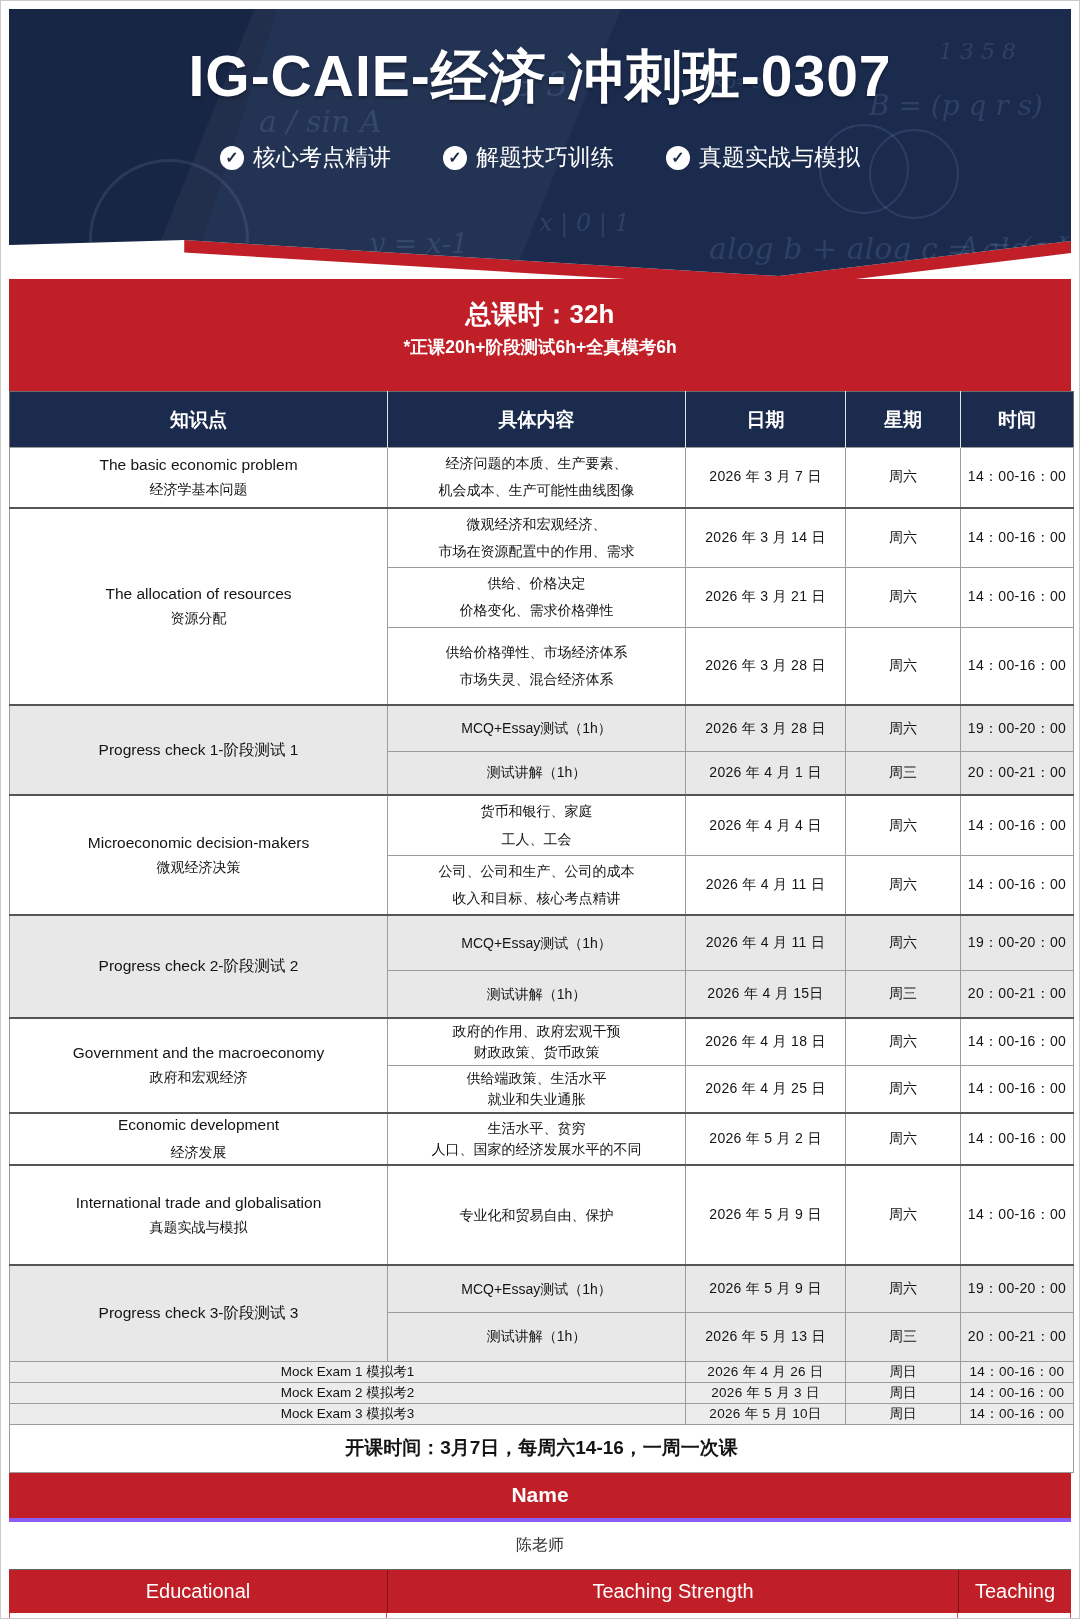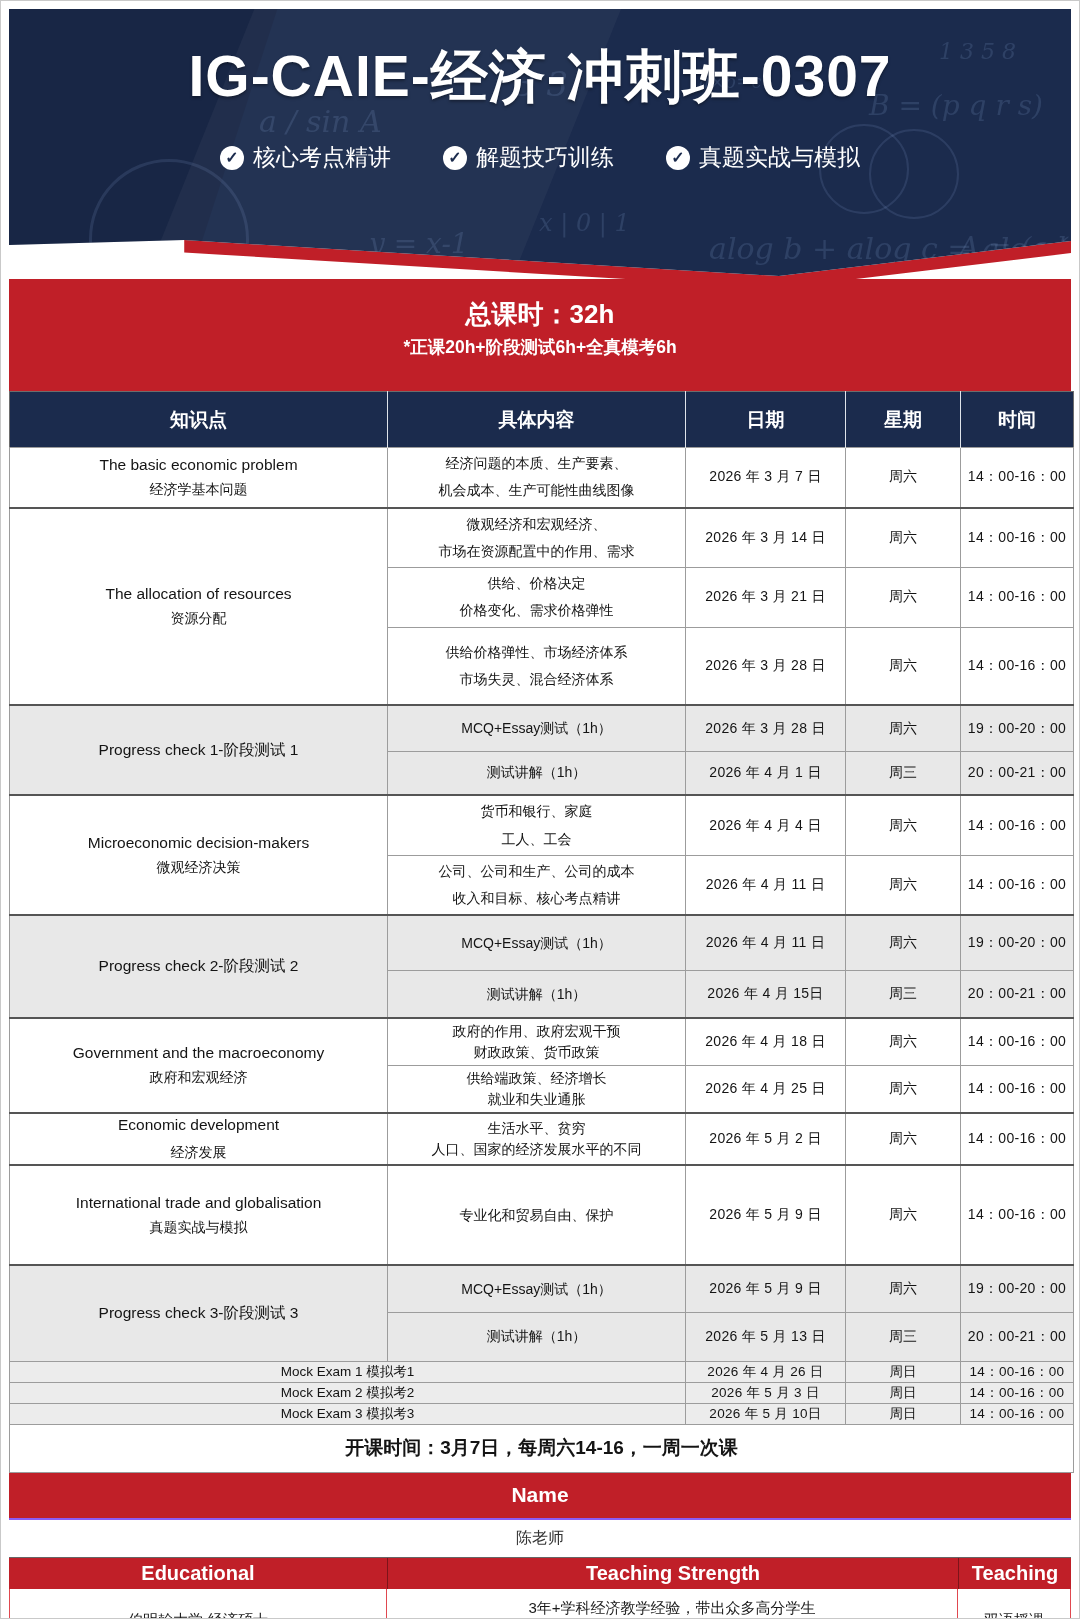--- a/index.html
+++ b/index.html
@@ -93,27 +93,27 @@
   .h46 { height:46px; } .h44 { height:44px; } .h58 { height:58px; } .h48 { height:48px; }
   .h47 { height:47px; } .h42 { height:42px; } .h43 { height:43px; } .h100 { height:100px; }
   .h49 { height:49px; }
 
   
   .name-band {
     height:45px; background:#c01f28; color:#fff; font-size:21px; font-weight:bold;
     display:flex; align-items:center; justify-content:center;
   }
   .name-row {
-    height:40px; background:#fff; color:#333; font-size:16px;
+    height:52px; background:#fff; color:#333; font-size:16px;
     display:flex; align-items:center; justify-content:center;
-    border-top:2px solid #8b5cf6; border-bottom:1px solid #666;
+    border-top:4px solid #8b5cf6; border-bottom:1px solid #666;
   }
   .info-grid { display:grid; grid-template-columns:378px 1fr 113px; }
   .info-head {
-    background:#c01f28; color:#fff; font-size:20px; font-weight:bold; height:31px;
+    background:#c01f28; color:#fff; font-size:20px; font-weight:normal; height:43px;
     display:flex; align-items:center; justify-content:center;
   }
   .info-head + .info-head { border-left:1px solid rgba(0,0,0,0.35); }
   .info-cell {
     background:#fff; height:62px; display:flex; flex-direction:column;
     align-items:center; justify-content:center; font-size:15px; color:#1a1a1a;
     border:1px solid #e0484f; border-top:none; line-height:1.55;
   }
   .info-cell + .info-cell { border-left:none; }
 </style>
@@ -294,21 +294,21 @@
         <td class="ct tight">
           <div>政府的作用、政府宏观干预</div>
             <div>财政政策、货币政策</div>
         </td>
         <td class="dt">2026 年 4 月 18 日</td>
         <td class="wk">周六</td>
         <td class="tm">14：00-16：00</td>
       </tr>
       <tr class="h42">
         <td class="ct tight">
-          <div>供给端政策、经济增长</div>
+          <div>供给端政策、生活水平</div>
             <div>就业和失业通胀</div>
         </td>
         <td class="dt">2026 年 4 月 25 日</td>
         <td class="wk">周六</td>
         <td class="tm">14：00-16：00</td>
       </tr>
       <tr class="h43 sec">
         <td class="kp">
           <div class="kp-en">Economic development</div>
           <div class="kp-zh" style="margin-top:10px">经济发展</div>

